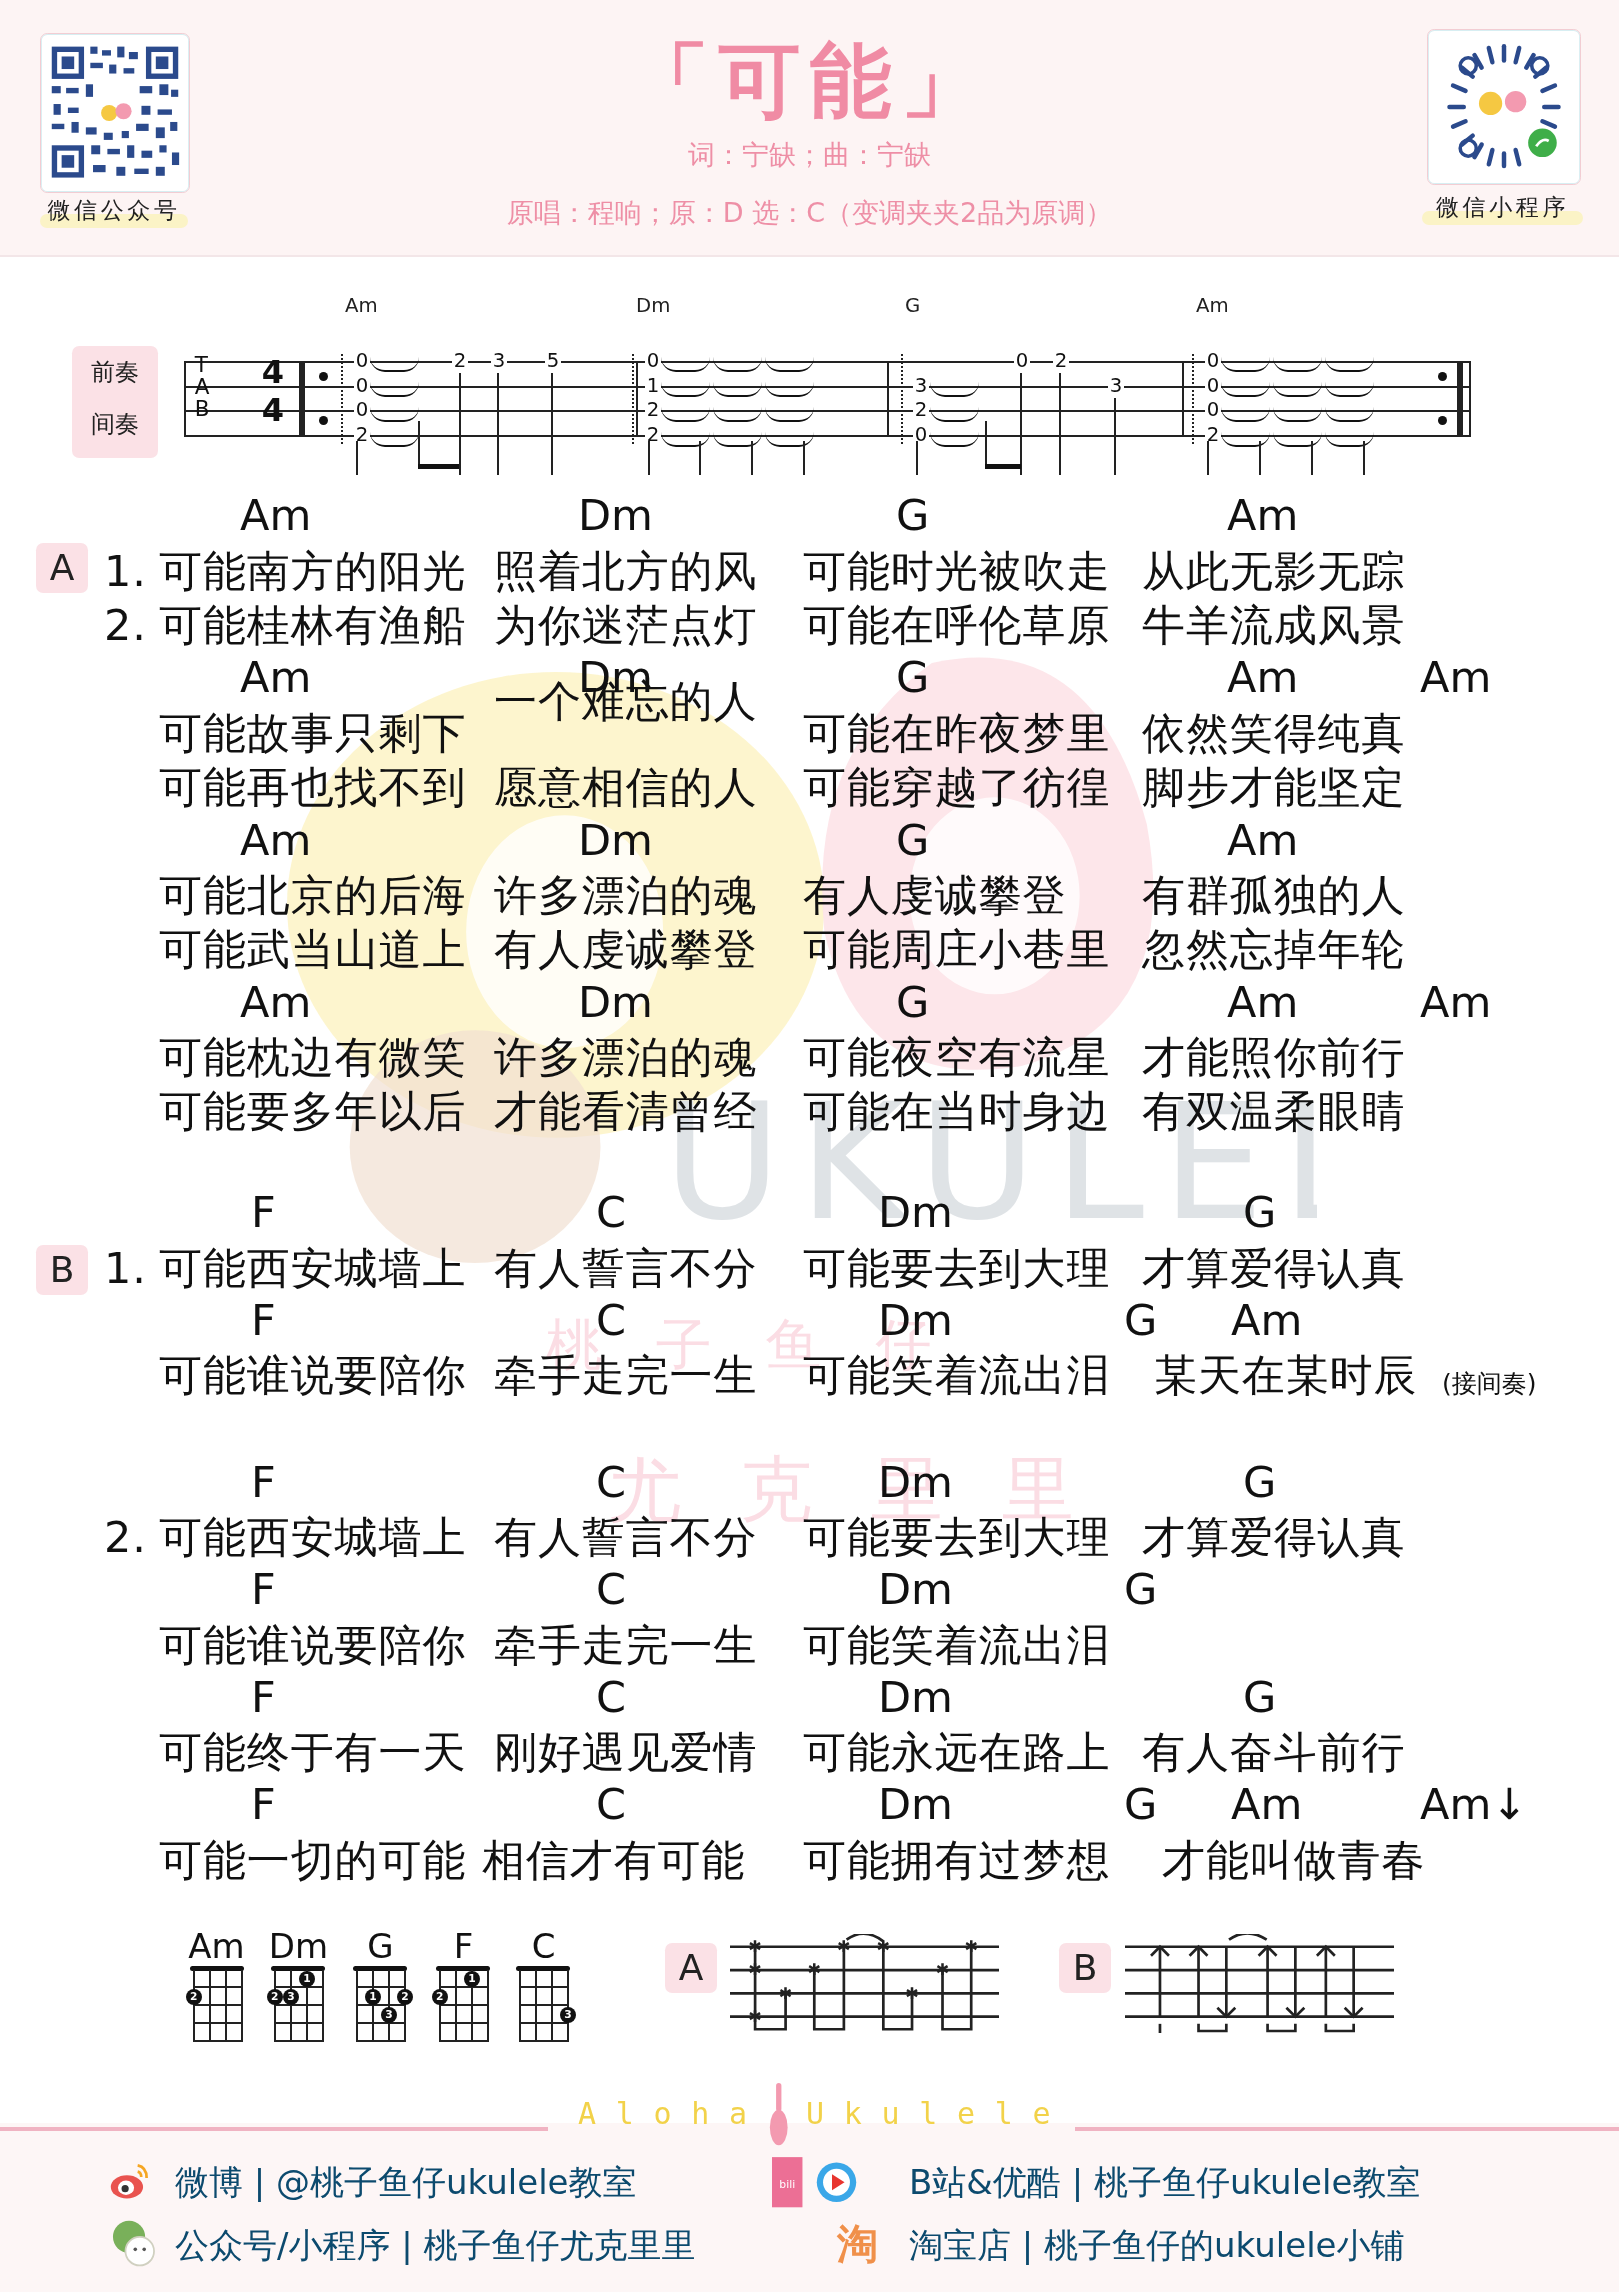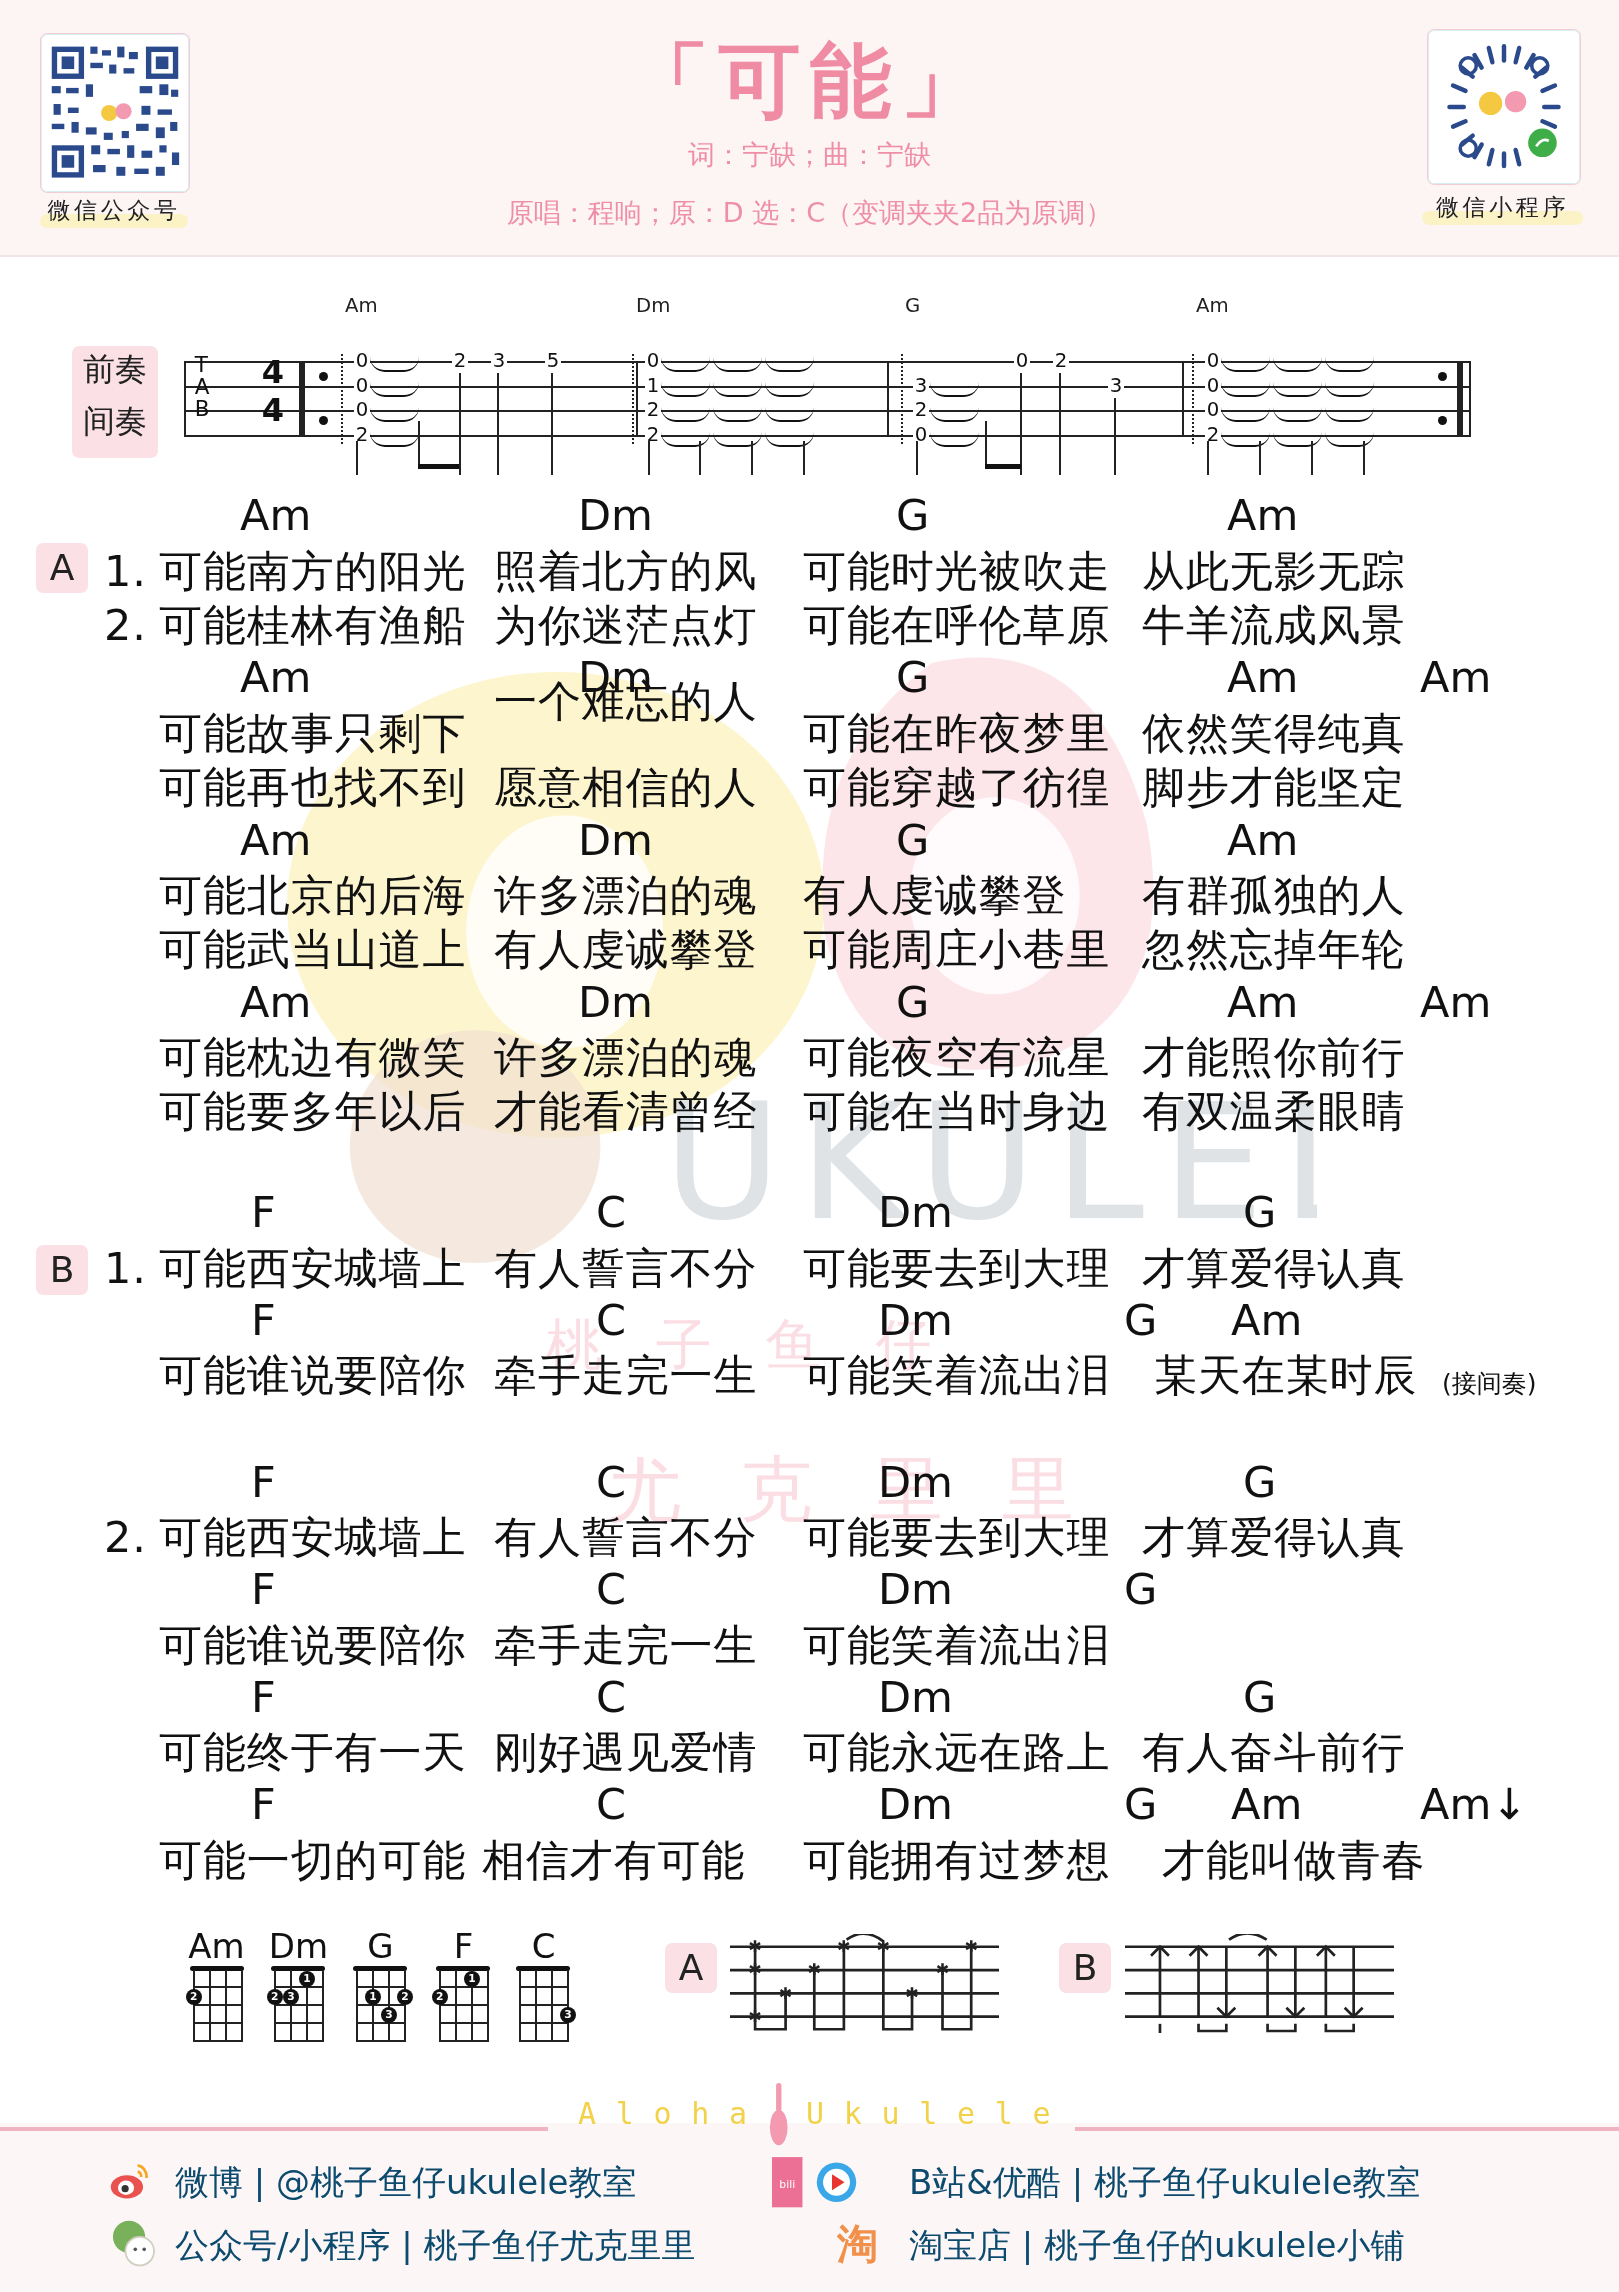--- a/index.html
+++ b/index.html
@@ -14,21 +14,21 @@
   .header-band { position:absolute; left:0; top:0; width:1619px; height:255px; background:#fdf4f4; border-bottom:2.7px solid #f3e6e8; }
   .qr-card { position:absolute; background:#fff; border-radius:7.2px; border:1.8px solid #f2cdd3; box-shadow:0 0 0 0.9px #d7eef2 inset; }
   .qr-label { position:absolute; font-size:23px; letter-spacing:3.6px; color:#222; text-align:center; }
   .qr-label .hl { position:absolute; left:0; right:0; bottom:-1.8px; height:14.3px; background:#fbf3c6; border-radius:7.2px; z-index:0; }
   .qr-label span.t { position:relative; z-index:1; }
   .title { position:absolute; left:0; width:1619px; top:27px; text-align:center; font-size:82px; color:#f08ba4; letter-spacing:9px; font-weight:bold; }
   .subtitle { position:absolute; left:0; width:1619px; text-align:center; font-size:27px; color:#ee8fa6; }
 
   
   .tab-label { position:absolute; left:72px; top:346px; width:86px; height:112px; background:#fbe1e6; border-radius:7.2px; }
-  .tab-label div { font-size:32px; text-align:center; line-height:52px; color:#222;font-family:Liberation Mono, monospace; }
+  .tab-label div { font-size:24px; text-align:center; line-height:52px; color:#222; }
   .chord-small { position:absolute; font-size:19.7px; color:#222; }
   .staff-line { position:absolute; height:1.8px; background:#222; }
   .bar { position:absolute; width:1.8px; background:#222; }
   .fret { position:absolute; font-size:19.7px; background:#fff; padding:0 1.8px; line-height:19.7px; color:#111; }
   .stem { position:absolute; width:1.8px; background:#222; }
 
   
   .chord { position:absolute; font-size:43px; color:#111; line-height:1; }
   .lyric { position:absolute; font-size:43px; color:#111; line-height:1; white-space:pre; letter-spacing:0.9px; }
   .sec-badge { position:absolute; width:52px; height:50px; background:#fbe1e6; border-radius:7.2px; font-size:36px; text-align:center; line-height:50px; color:#222; }

